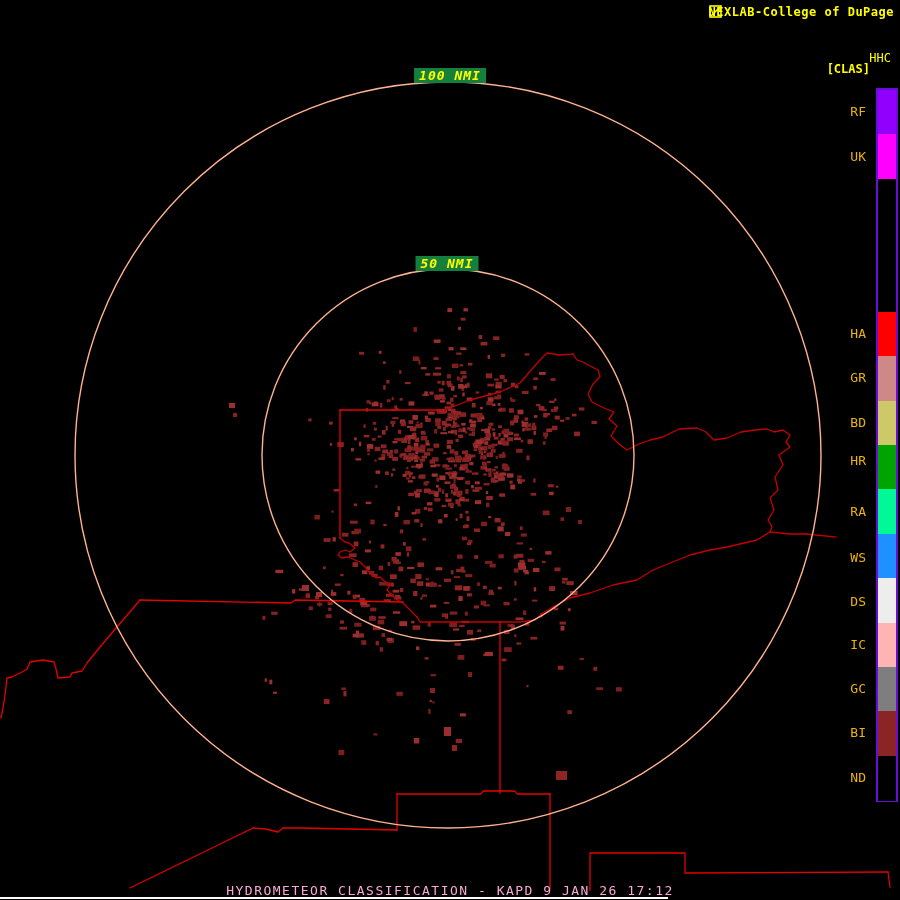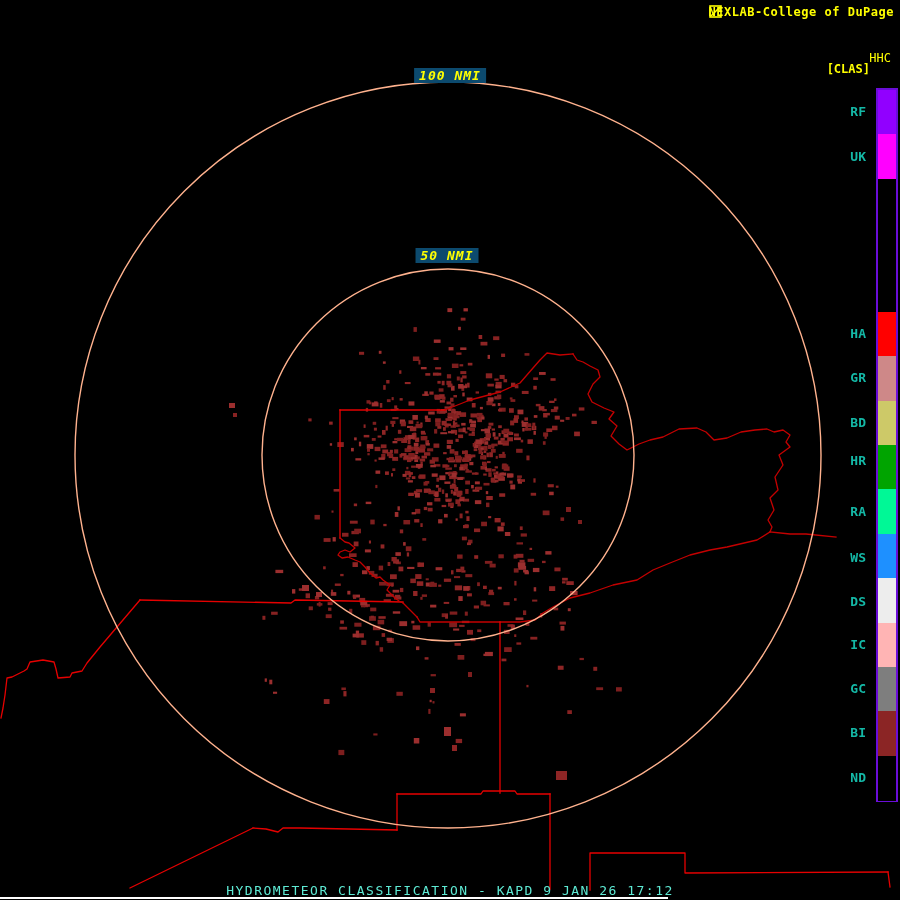--- a/index.html
+++ b/index.html
@@ -5,26 +5,26 @@
   html,body{margin:0;padding:0;background:#000;}
   .stage{position:relative;width:900px;height:900px;background:#000;overflow:hidden;
          font-family:"DejaVu Sans Mono","Liberation Mono",monospace;}
   svg{position:absolute;left:0;top:0;}
   .hdr{position:absolute;top:5px;right:6px;display:flex;align-items:center;gap:5px;
        color:#ffff00;font-size:12px;font-weight:bold;letter-spacing:0.5px;}
   .prod{position:absolute;top:51px;right:9px;color:#ffff00;font-size:12px;font-weight:normal;}
   .clas{position:absolute;top:62px;right:30px;color:#ffff00;font-size:12px;font-weight:bold;margin-left:18px;}
   .bar{position:absolute;left:876px;top:88px;width:18px;height:710px;border:2px solid #6a0dd8;background:#000;}
   .band{position:absolute;left:0;width:18px;}
-  .leg-label{position:absolute;color:#14b8a6;font-size:13px;font-weight:bold;right:34px;line-height:14px;}
+  .leg-label{position:absolute;color:#eab308;font-size:13px;font-weight:normal;right:34px;line-height:14px;}
   .ring-label{position:absolute;color:#ffff00;font-size:13px;font-weight:bold;font-style:italic;
-              background:#0c4a6e;padding:0 5px;transform:translateX(-50%);letter-spacing:1px;}
+              background:#15803d;padding:0 5px;transform:translateX(-50%);letter-spacing:1px;}
   #rl0{left:450px;top:68px;}
-  #rl1{left:447px;top:248px;}
-  .footer{position:absolute;left:0;top:883px;width:100%;text-align:center;color:#5eead4;
+  #rl1{left:447px;top:256px;}
+  .footer{position:absolute;left:0;top:883px;width:100%;text-align:center;color:#f9a8d4;
           font-size:13px;letter-spacing:1.5px;}
   .underline{position:absolute;left:0;top:897px;height:2px;width:668px;background:#ffffff;}
 </style>
 </head>
 <body>
 
 <div class="stage">
 
   <svg id="mapsvg" width="900" height="900">
       <g>

